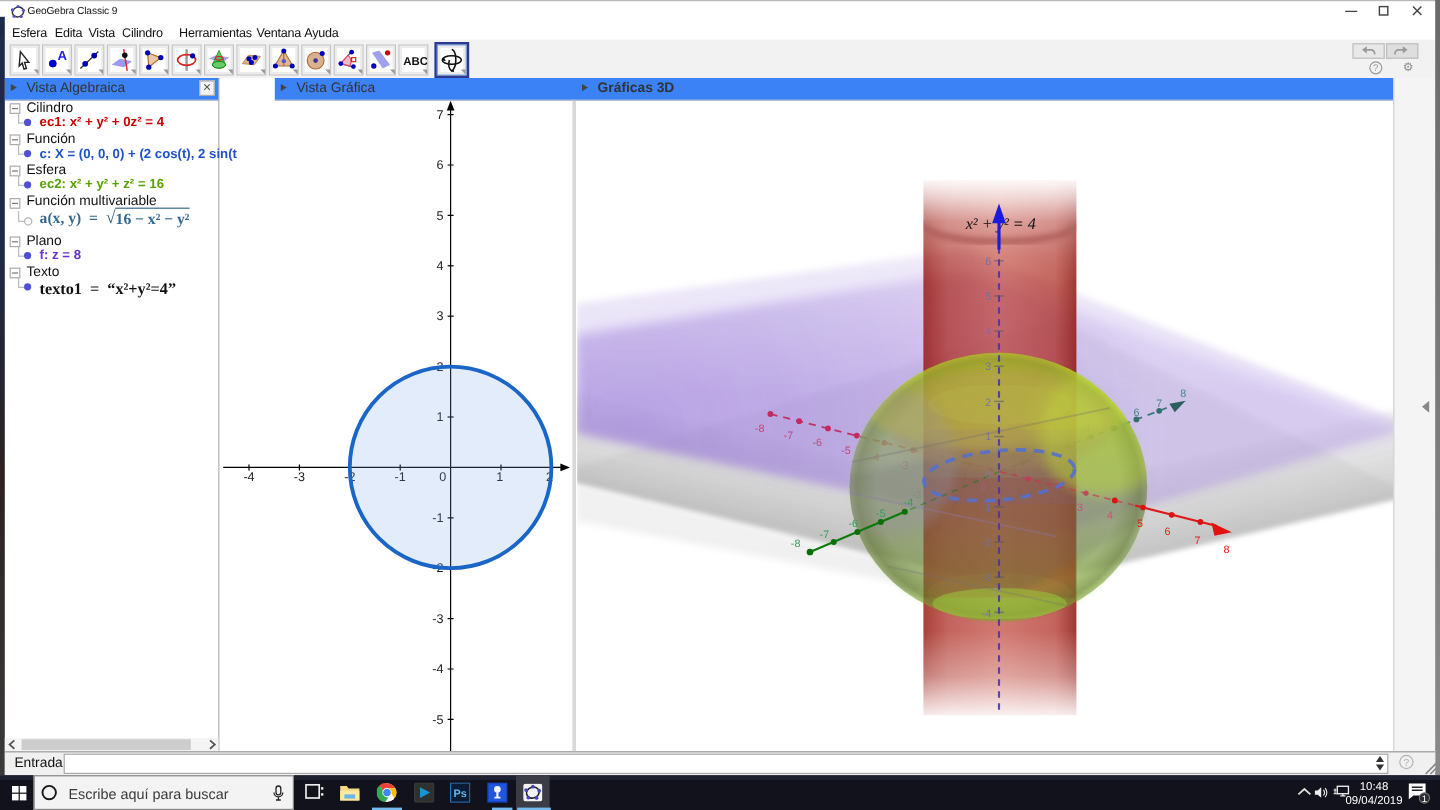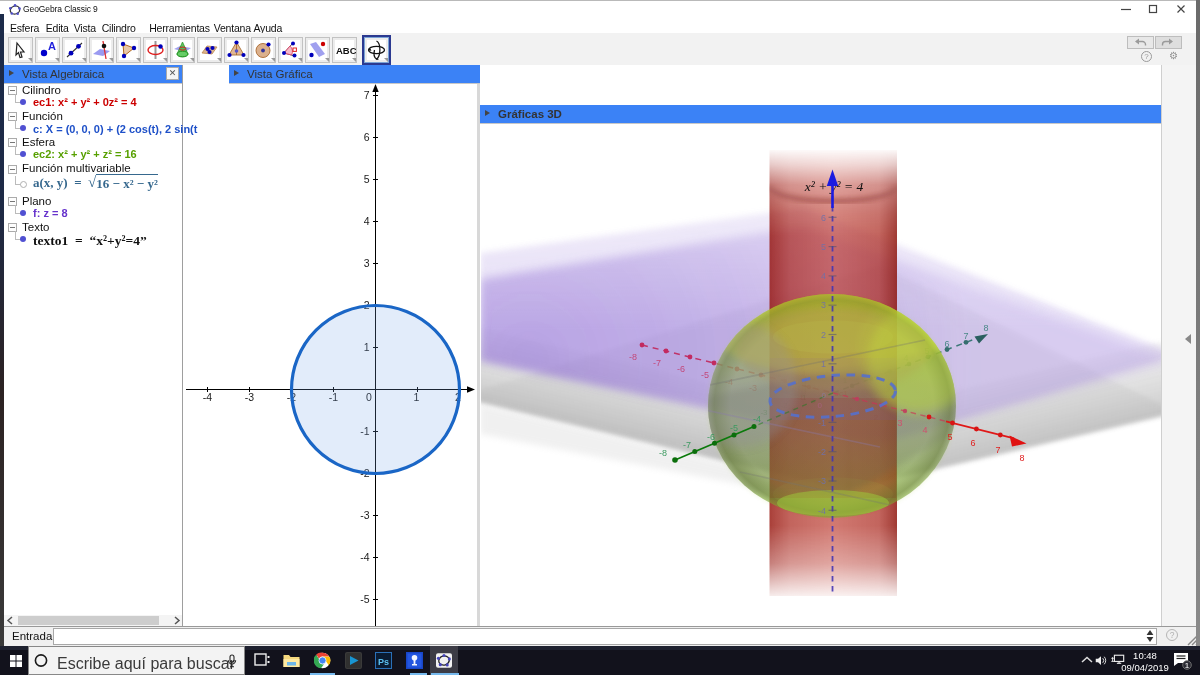--- a/index.html
+++ b/index.html
@@ -212,21 +212,21 @@
     <span class="ttl">Vista Algebraica</span>
     <span class="pclose" style="right:3px">✕</span>
   </div>
 <div class="abs" id="midpanel"></div>
 <div class="phead" style="left:185px;top:65px;width:292px;margin-left:44px;">
     <span class="tri"></span>
     <span class="ttl">Vista Gráfica</span>
     <span class="pclose" style="right:5px">✕</span>
   </div>
 <div class="abs" id="rightpanel"></div>
-<div class="phead" style="left:480px;top:65px;width:716px;font-weight:bold;margin-top:40px;">
+<div class="phead" style="left:480px;top:65px;width:716px;font-weight:bold;">
     <span class="tri"></span>
     <span class="ttl">Gráficas 3D</span>
     <span class="pclose" style="right:13px;font-weight:normal">✕</span>
   </div>
 <div class="abs" id="rightstrip"></div>
 <div class="abs" id="leftedge"></div>
 <div class="abs" id="rightedge"></div>
 
 <div id="tree">
 <span class="box" style="top:86px"></span>
@@ -634,21 +634,21 @@
         <rect x="16.5" y="9" width="5.5" height="5.5"></rect>
         <rect x="10" y="15.5" width="5.5" height="5.5"></rect>
         <rect x="16.5" y="15.5" width="5.5" height="5.5"></rect>
       </g>
     </svg>
 
 <div id="searchbox"></div>
 <svg class="abs" style="left:31px;top:0" width="20" height="29">
       <circle cx="10" cy="14.5" r="5.6" fill="none" stroke="#1a1a1a" stroke-width="1.6"></circle>
     </svg>
-<div class="abs" style="left:57px;top:8.5px;font-size:16px;color:#3a3a3a;">Escribe aquí para buscar</div>
+<div class="abs" style="left:57px;top:8.5px;font-size:12px;color:#3a3a3a;">Escribe aquí para buscar</div>
 <svg class="abs" style="left:224px;top:7px" width="16" height="16" viewBox="0 0 24 24">
       <path d="M12 3 a3 3 0 0 1 3 3 v5 a3 3 0 0 1 -6 0 v-5 a3 3 0 0 1 3-3 Z M6.5 11 a5.5 5.5 0 0 0 11 0 M12 16.5 L12 20 M9 20.5 L15 20.5" fill="none" stroke="#222" stroke-width="1.6"></path>
     </svg>
 
 <svg class="abs" style="left:254px;top:7px" width="16" height="15">
       <rect x="1" y="1" width="11" height="11" fill="none" stroke="#eee" stroke-width="1.4"></rect>
       <rect x="13.5" y="3" width="2" height="2" fill="#eee"></rect>
       <rect x="13.5" y="8" width="2" height="2" fill="#eee"></rect>
     </svg>
 

